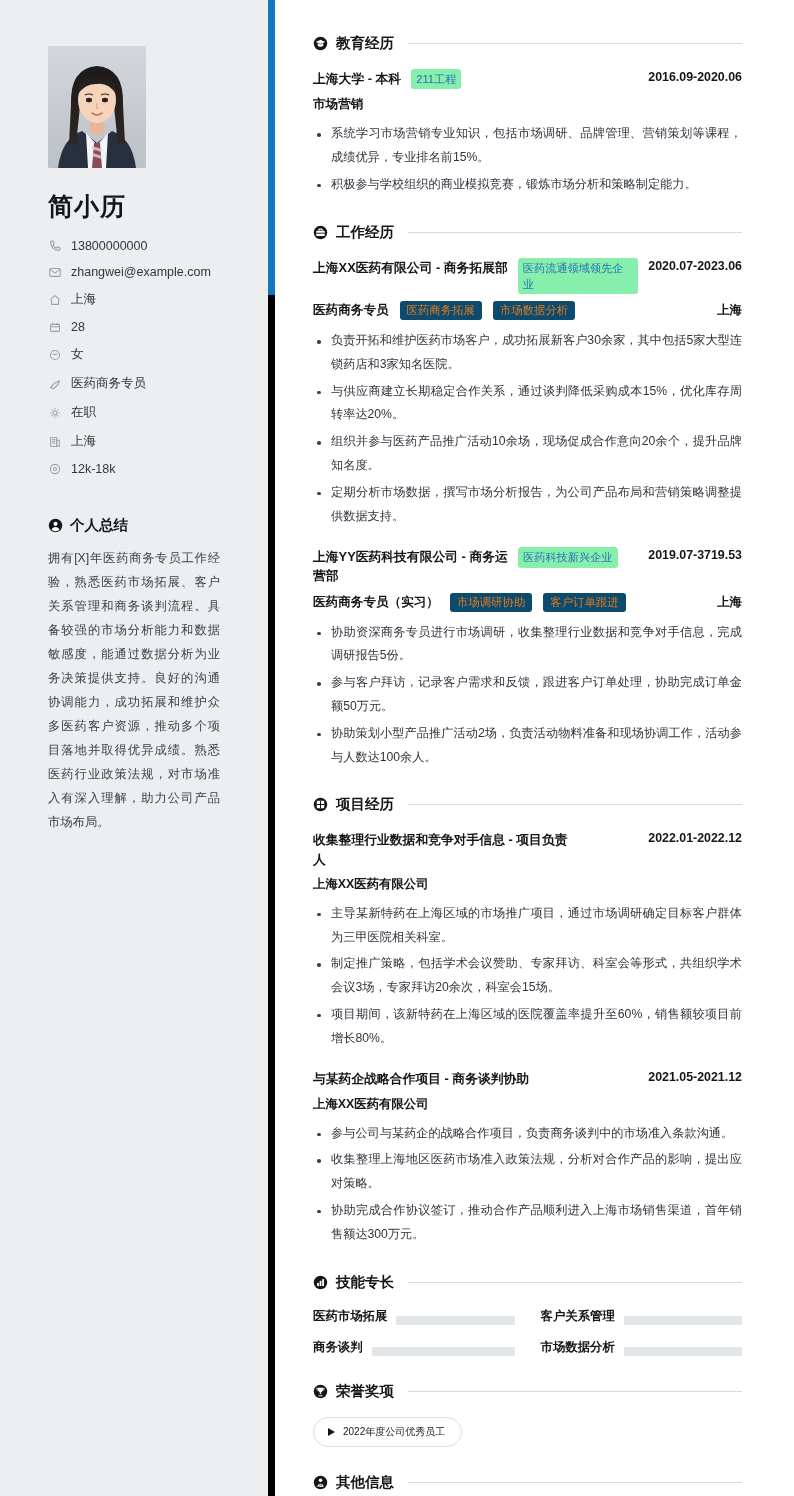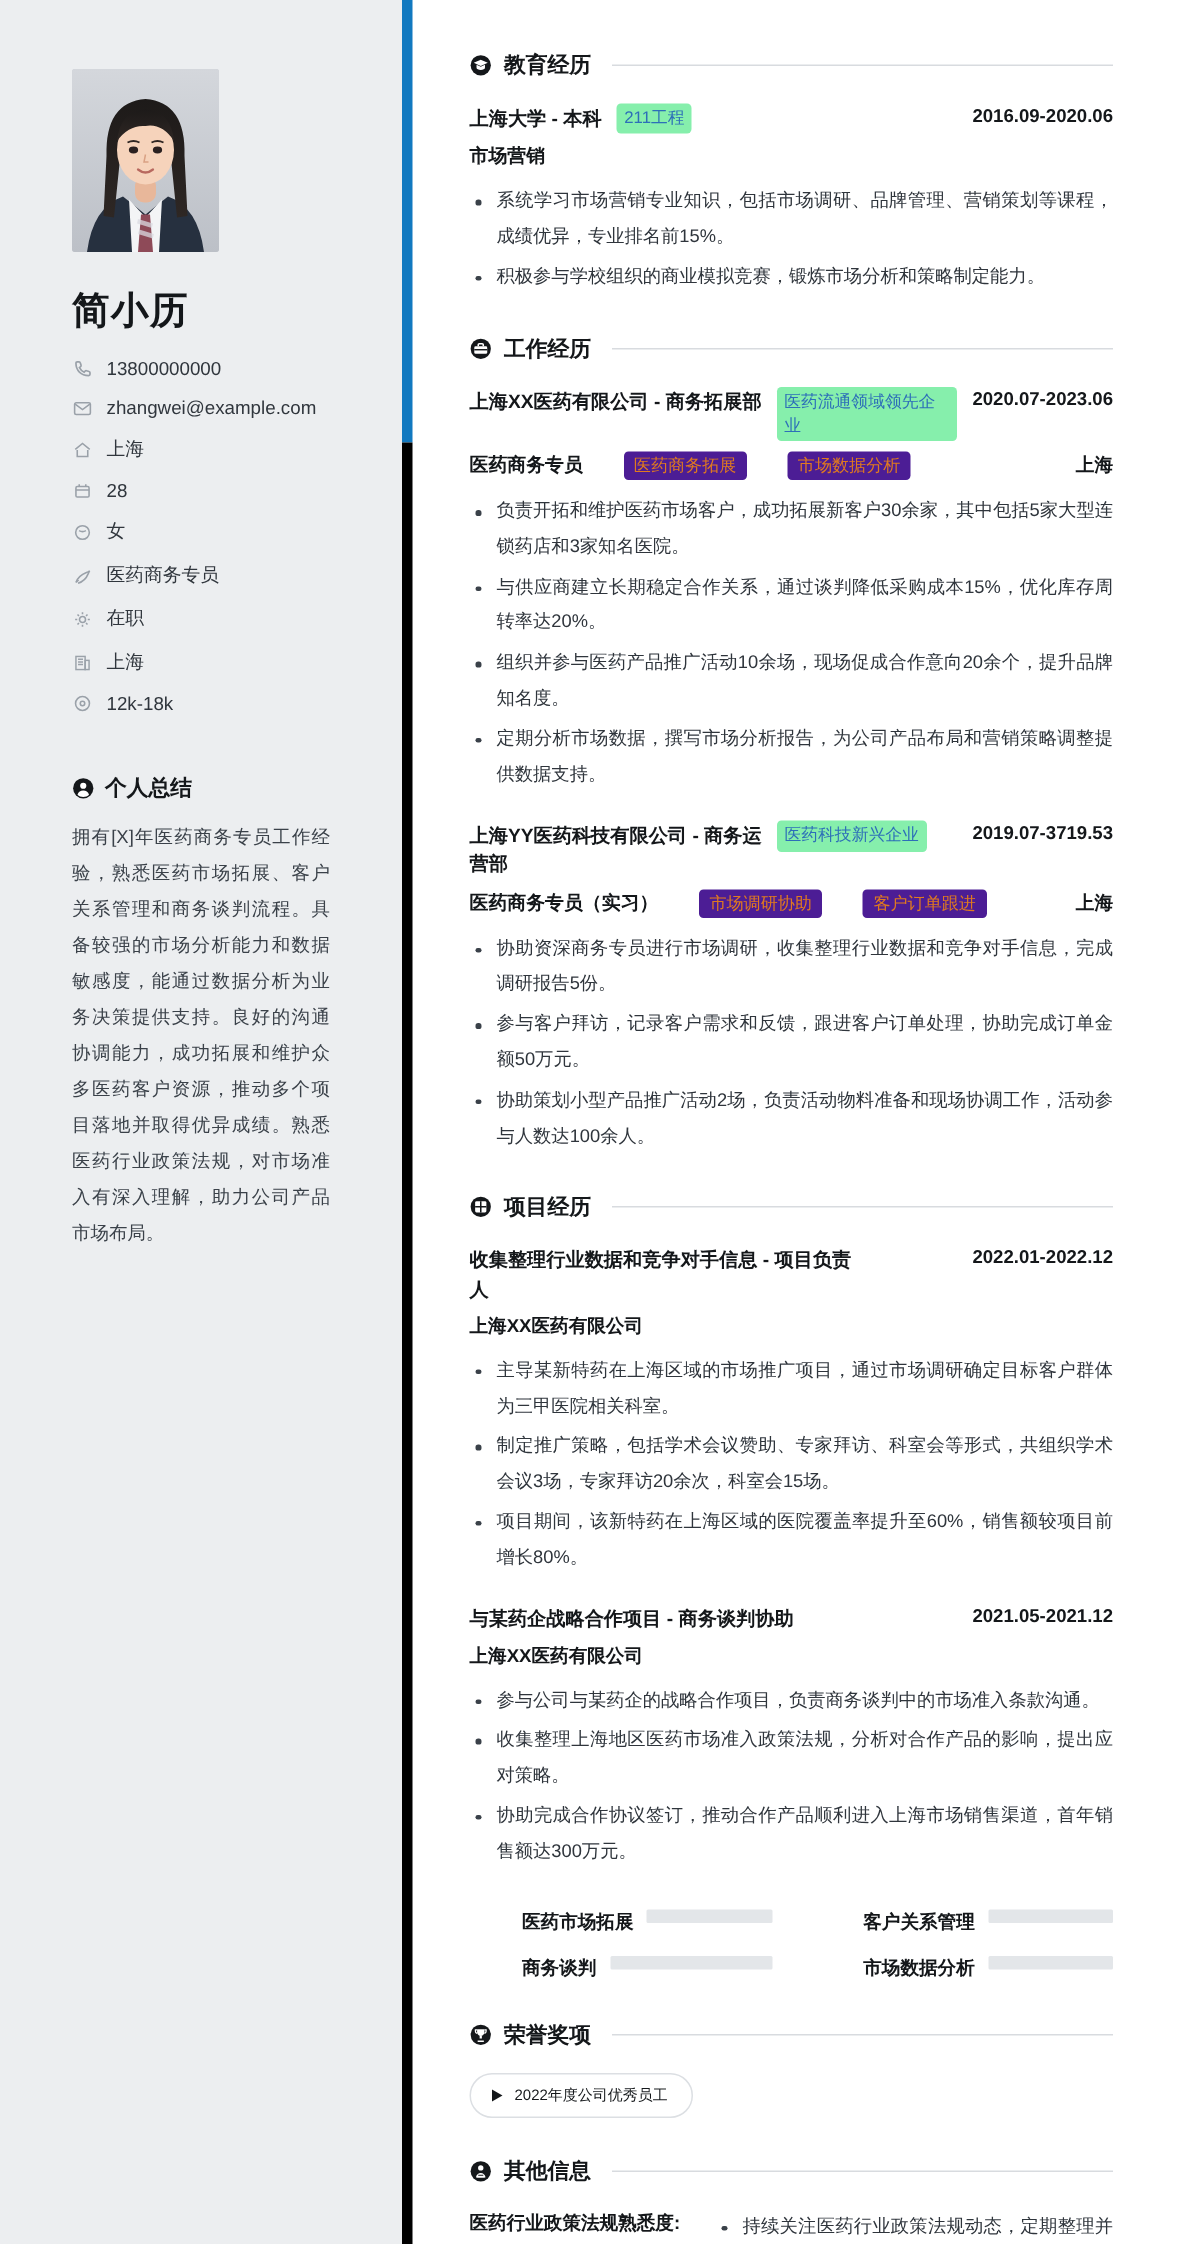--- a/index.html
+++ b/index.html
@@ -59,41 +59,41 @@
   .org-w{max-width:195px;}
   .tag-blue{
     display:inline-block;background:#86efac;color:#2d6fb8;font-size:11.2px;
     padding:2px 5px;border-radius:3px;line-height:1.45;max-width:110px;
   }
   .date{margin-left:auto;font-size:12.4px;font-weight:700;color:#14171a;white-space:nowrap;padding-top:1px;}
 
   .row2{display:flex;align-items:center;gap:11px;margin-bottom:9px;flex-wrap:wrap;}
   .role{font-size:12.6px;font-weight:700;color:#14171a;white-space:nowrap;}
   .tag-orange{
-    display:inline-block;background:#4c1d95;color:#e07a1f;font-size:11.4px;
-    padding:2px 7px;border-radius:3px;white-space:nowrap;margin-left:16px;
+    display:inline-block;background:#0c4a6e;color:#e07a1f;font-size:11.4px;
+    padding:2px 7px;border-radius:3px;white-space:nowrap;
   }
   .loc{margin-left:auto;font-size:12.4px;font-weight:700;color:#14171a;white-space:nowrap;}
 
   .major{font-size:12.6px;font-weight:700;color:#14171a;margin-bottom:9px;}
   .company{font-size:12.4px;font-weight:700;color:#14171a;margin-bottom:9px;}
 
   ul.bullets{margin:0;padding:0;list-style:none;}
   ul.bullets li{
     position:relative;padding-left:18px;font-size:12.2px;line-height:1.95;
     color:#2f353c;margin-bottom:3px;text-align:justify;
   }
   ul.bullets li:before{
     content:"";position:absolute;left:4px;top:11px;width:3.5px;height:3.5px;
     border-radius:50%;background:#3a4149;
   }
 
   
   .skill-grid{display:grid;grid-template-columns:1fr 1fr;gap:14px 26px;}
-  .skill{display:flex;align-items:flex-start;gap:9px;margin-left:35px;}
+  .skill{display:flex;align-items:flex-end;gap:9px;}
   .skill-name{font-size:12.4px;font-weight:700;color:#14171a;white-space:nowrap;}
   .bar{flex:1 1 auto;height:9px;background:#e3e6e9;border-radius:1px;overflow:hidden;position:relative;}
   .bar-fill{height:100%;background:#1279c0;position:relative;}
   .bar-fill:after{
     content:"";position:absolute;right:-5px;top:0;width:10px;height:100%;
     background:#1279c0;transform:skewX(-22deg);
   }
 
   
   .honor-list{display:flex;flex-wrap:wrap;gap:10px;}
@@ -378,20 +378,32 @@
         <div class="company">上海XX医药有限公司</div>
         <ul class="bullets">
           <li>参与公司与某药企的战略合作项目，负责商务谈判中的市场准入条款沟通。</li>
           <li>收集整理上海地区医药市场准入政策法规，分析对合作产品的影响，提出应对策略。</li>
           <li>协助完成合作协议签订，推动合作产品顺利进入上海市场销售渠道，首年销售额达300万元。</li>
         </ul>
       </div>
     </section>
 
     <section class="sec">
+      <div class="sec-head">
+        <span class="sec-ico">
+          <svg viewBox="0 0 16 16">
+              <circle cx="8" cy="8" r="7.2" fill="#14171a"></circle>
+              <rect x="4.4" y="8.4" width="1.9" height="3.4" fill="#fff"></rect>
+              <rect x="7.1" y="6.2" width="1.9" height="5.6" fill="#fff"></rect>
+              <rect x="9.8" y="4.4" width="1.9" height="7.4" fill="#fff"></rect>
+            </svg>
+        </span>
+        <span class="sec-title">技能专长</span>
+        <span class="sec-rule"></span>
+      </div>
 
       <div class="skill-grid">
         <div class="skill">
           <span class="skill-name">医药市场拓展</span>
           <span class="bar"><span class="bar-fill" style="width: 75%;"></span></span>
         </div>
         <div class="skill">
           <span class="skill-name">客户关系管理</span>
           <span class="bar"><span class="bar-fill" style="width: 88%;"></span></span>
         </div>

